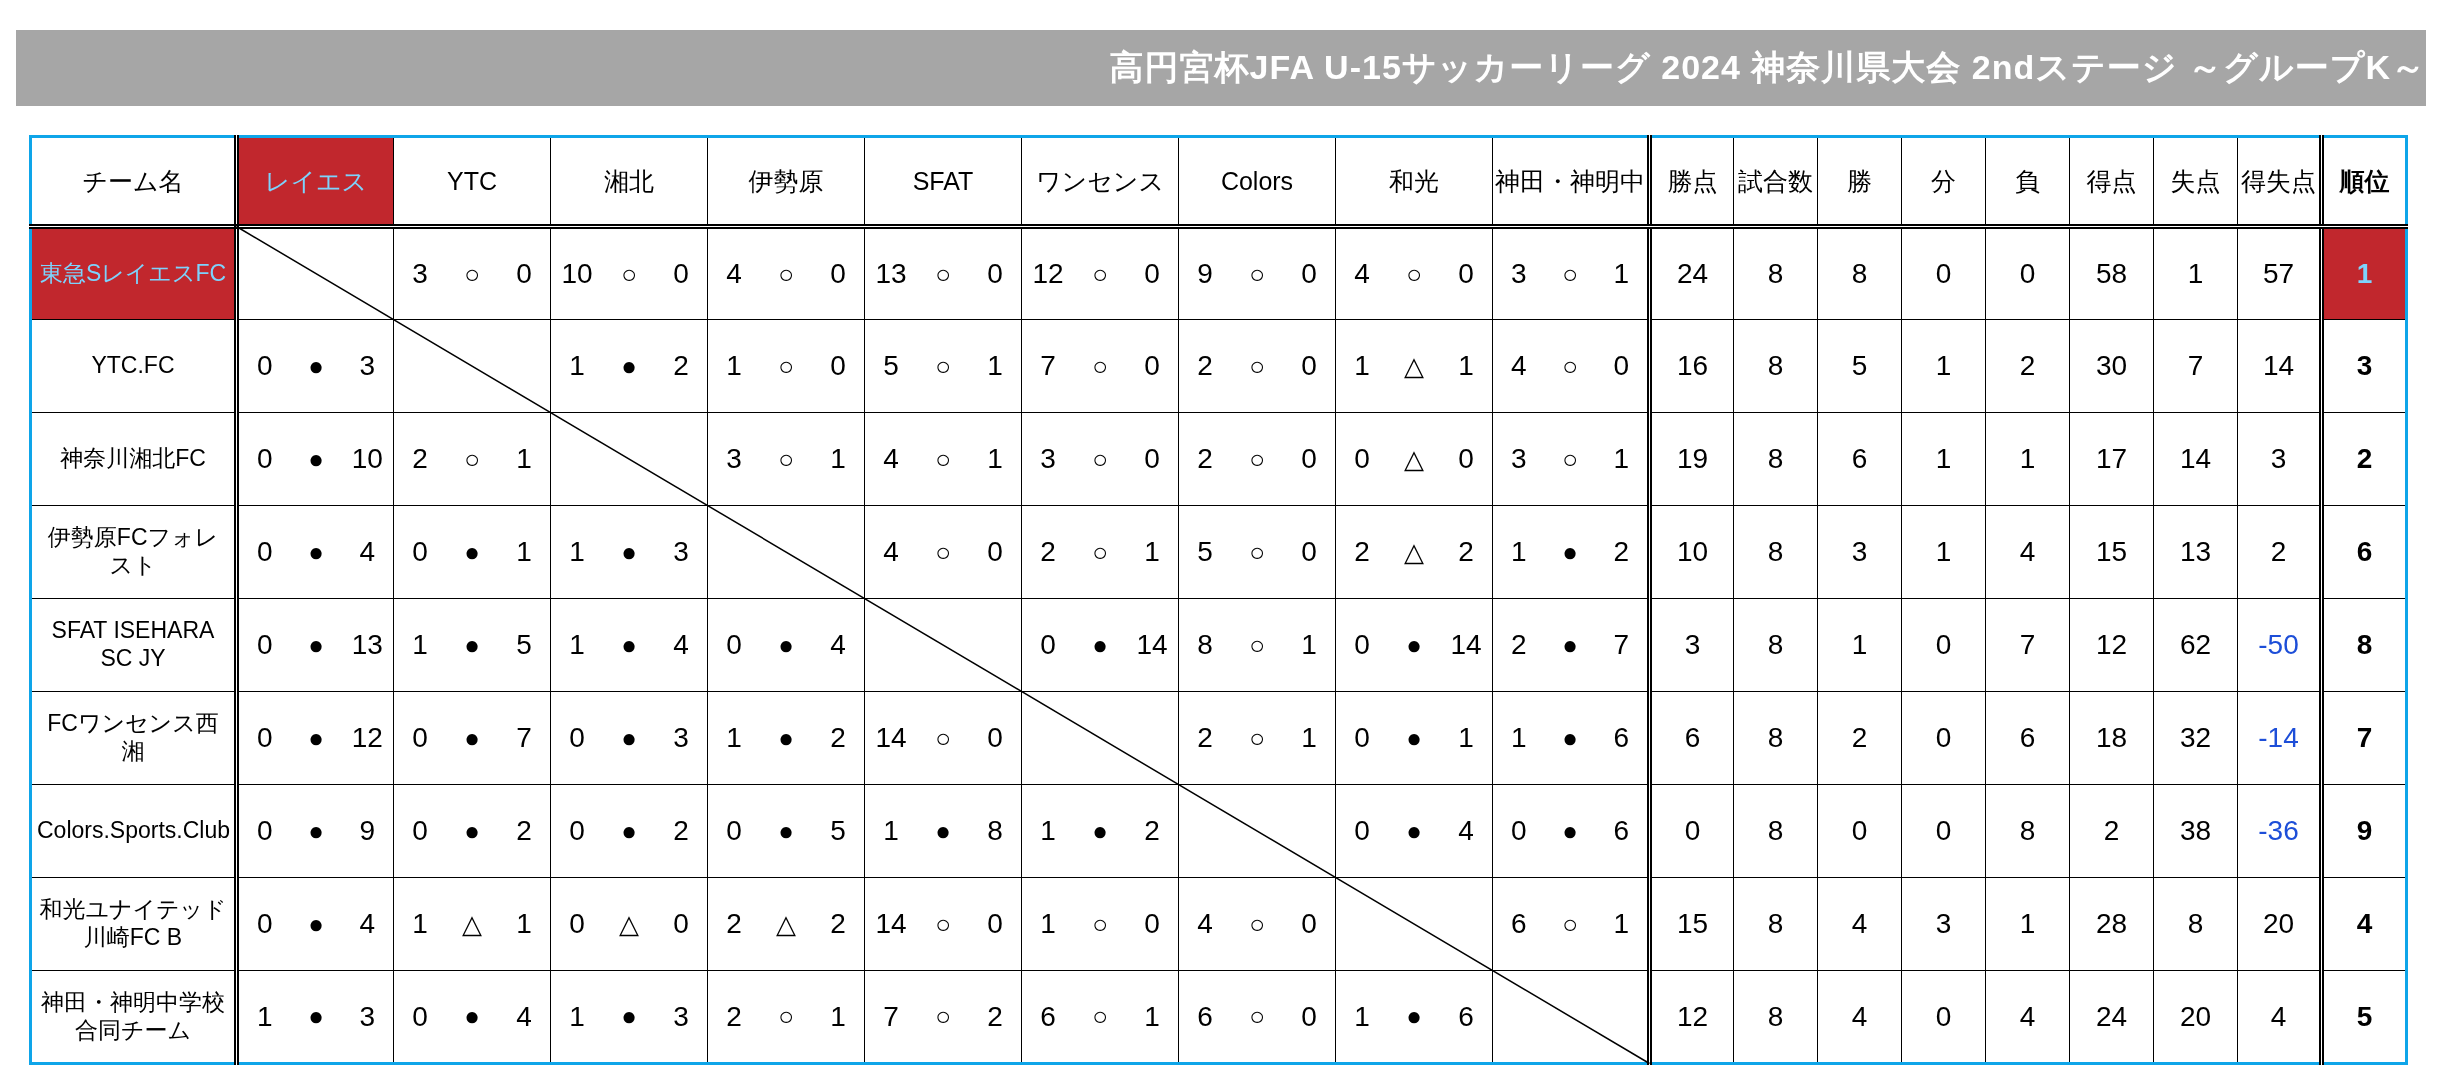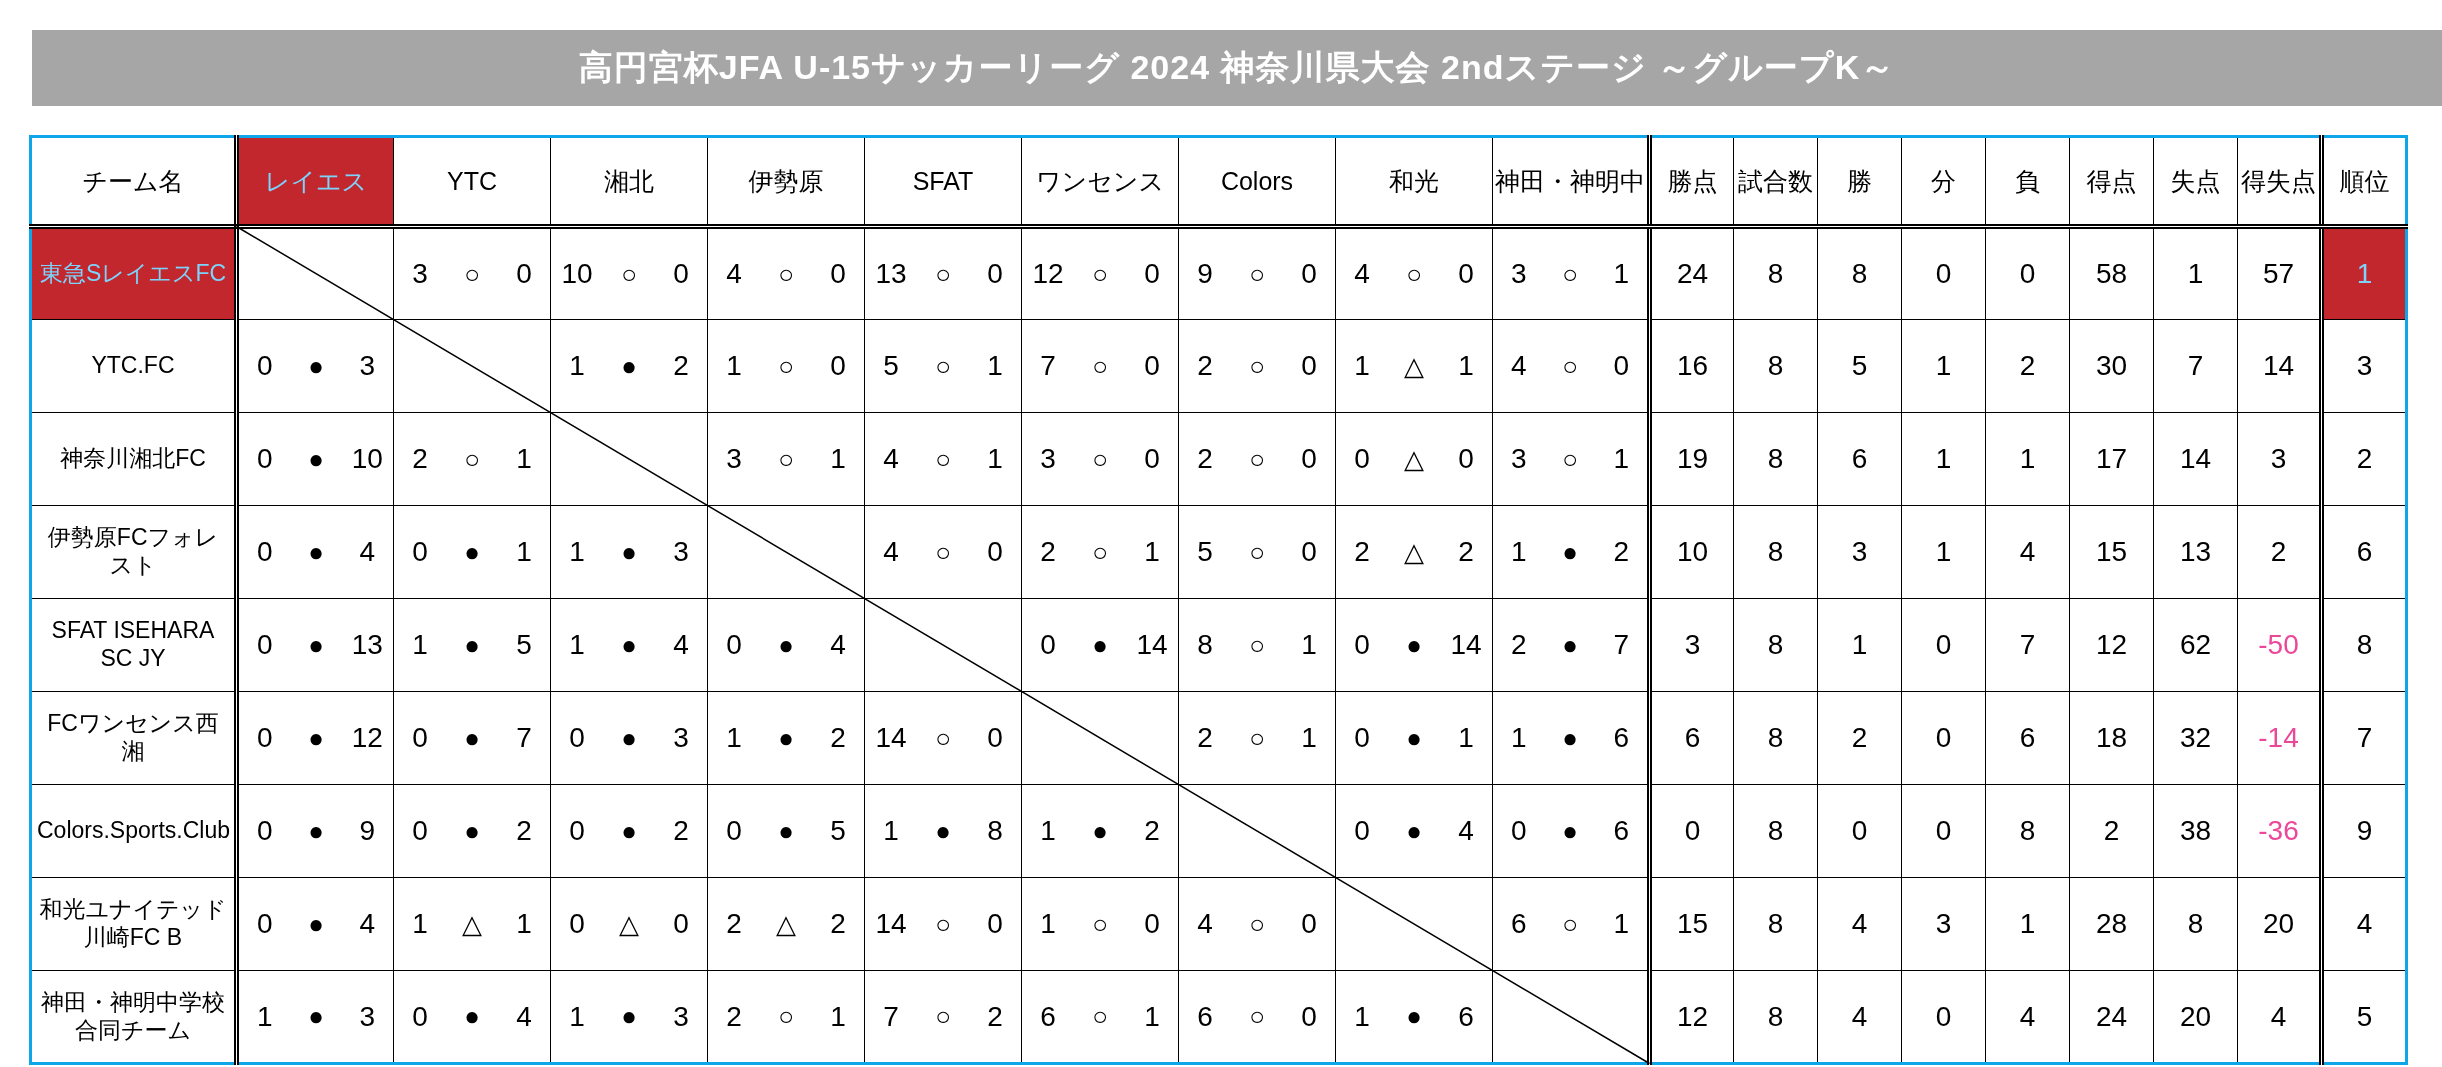--- a/index.html
+++ b/index.html
@@ -1,44 +1,44 @@
 <!DOCTYPE html>
 <html style="--accent: #C1272D;"><head>
 <meta charset="utf-8">
 <style>
   html,body{margin:0;padding:0;background:#fff;}
   body{width:2442px;height:1067px;overflow:hidden;
        font-family:"Liberation Sans","DejaVu Sans",sans-serif;color:#000;}
   .page{position:relative;width:2442px;height:1067px;background:#fff;}
 
   .title-bar{position:absolute;left:16px;top:30px;width:2410px;height:76px;
-             display:flex;align-items:center;justify-content:center;margin-left:16px;}
+             display:flex;align-items:center;justify-content:flex-end;}
   .title-text{font-size:34px;font-weight:bold;color:#fff;letter-spacing:1px;}
 
   table.standings{position:absolute;left:29px;top:135px;width:2378px;
                   border-collapse:collapse;table-layout:fixed;background:#fff;
                   border:3px solid #0ea5e9;}
   .standings th,.standings td{border:1px solid #000;padding:0;overflow:hidden;
                   text-align:center;vertical-align:middle;font-weight:normal;}
   .standings thead tr{height:90px;}
   .standings tbody tr{height:93px;}
   .standings thead th{border-bottom:5px double #000;font-size:25px;}
   th.corner{font-size:24px;}
   th.small{font-size:19px;}
   td.team,th.corner{border-right:5px double #000;}
   td.stat-first,th.stat-first{border-left:5px double #000;}
-  td.rank,th.rank-h{border-left:5px double #000;}
+  td.rank,th.rank-h{border-left:5px double #000;font-weight:bold;}
   td.team{font-size:23px;line-height:1.2;padding:8px 5px;}
   td.match{font-size:28px;}
   td.match .triplet{display:flex;width:100%;height:100%;align-items:center;}
   td.match .triplet span{flex:1;text-align:center;}
   td.match .mark{font-size:26px;}
   td.stat{font-size:28px;}
   .red{background:var(--accent,#C1272D);color:#7dd3fc;font-weight:bold;}
-  td.neg{color:#ec4899;}
+  td.neg{color:#1d4ed8;}
   svg.diag{position:absolute;left:0;top:0;pointer-events:none;}
 </style>
 </head>
 <body>
 
 <div class="page">
   <div class="title-bar" style="background: rgb(166, 166, 166);">
     <span class="title-text">高円宮杯JFA U-15サッカーリーグ 2024 神奈川県大会 2ndステージ ～グループK～</span>
   </div>
   <table class="standings">

